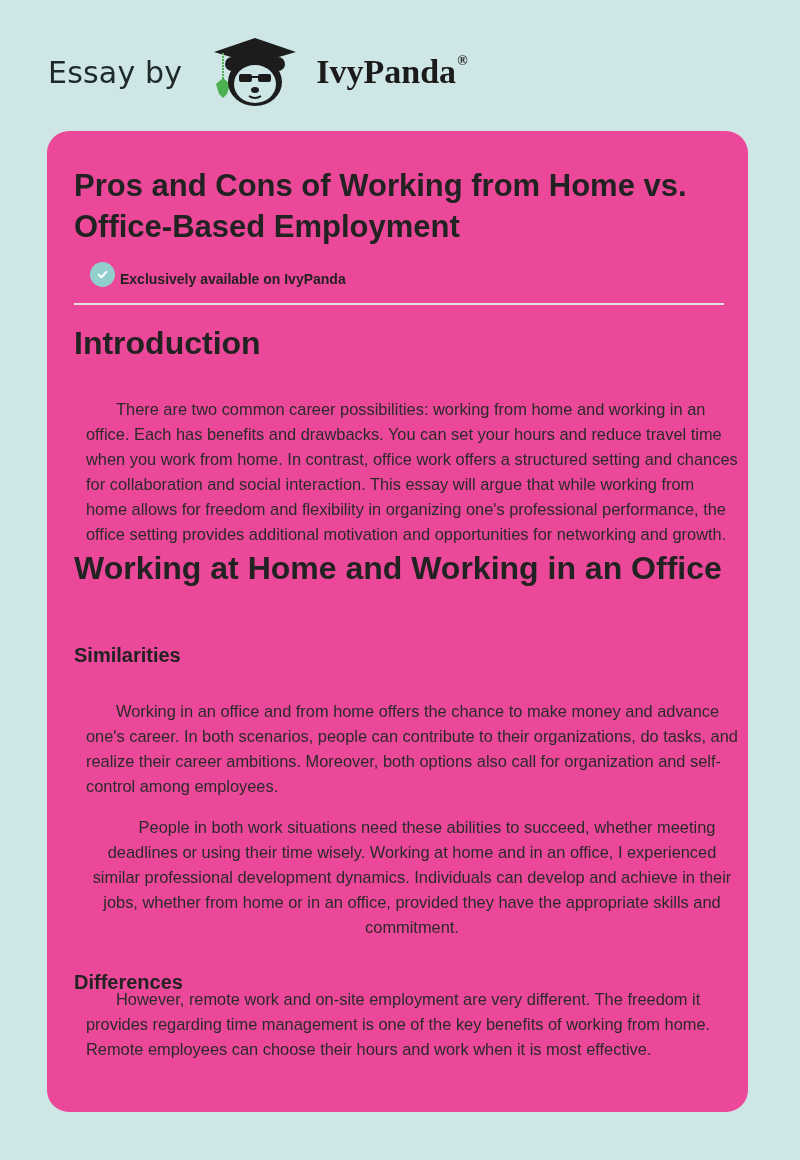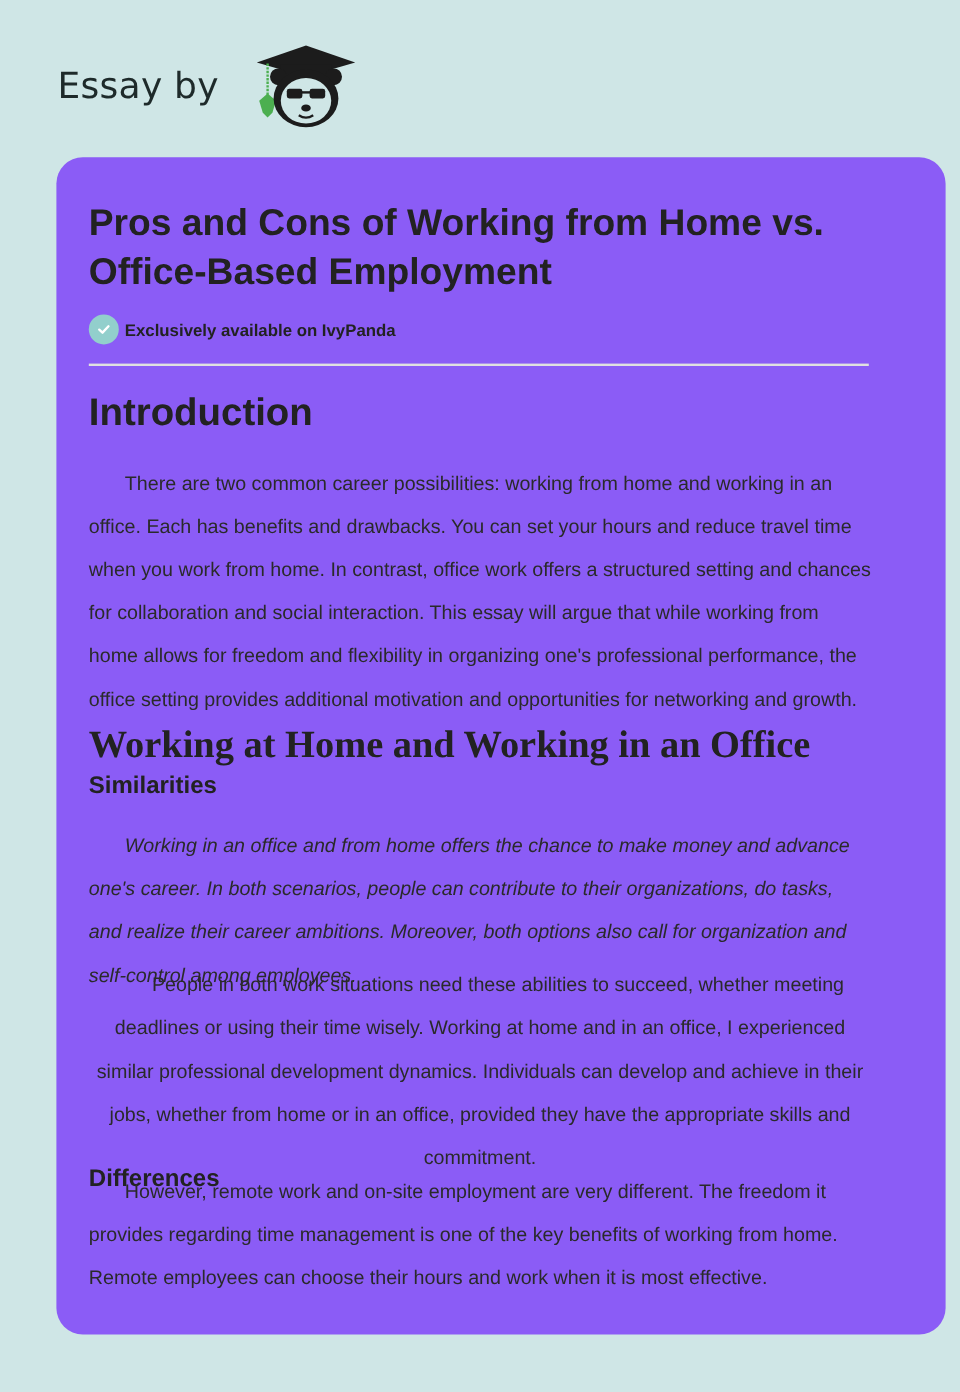--- a/index.html
+++ b/index.html
@@ -21,47 +21,47 @@
   }
   .panda { width: 86px; height: 72px; margin-right: 6px; }
   .brand-name {
     font-family: "Liberation Serif", serif; font-weight: bold;
     font-size: 34px; color: #1b1b1b; position: relative;
   }
   .brand-name sup { font-size: 14px; position: relative; top: -6px; margin-left: 1px; }
 
   .card {
     position: absolute; left: 47px; top: 131px; width: 701px; height: 981px;
-    background: #8b5cf6; border-radius: 22px; padding-left: 40px;
+    background: #ec4899; border-radius: 22px;
   }
   .inner { position: absolute; left: 27px; top: 0; width: 650px; }
   h1 {
     margin: 0; position: absolute; top: 34px; left: 0; width: 650px;
     font-size: 31px; line-height: 41px; font-weight: bold; color: #222;
   }
   .exclusive {
-    position: absolute; top: 131px; left: 0; display: flex; align-items: center;
+    position: absolute; top: 131px; left: 16px; display: flex; align-items: flex-end;
   }
   .check {
     width: 25px; height: 25px; border-radius: 50%; background: #92cfcc;
     display: flex; align-items: center; justify-content: center; margin-right: 5px;
   }
   .exclusive-text { font-size: 14px; font-weight: bold; color: #222; }
   .divider {
     position: absolute; top: 172px; left: 0; width: 650px; height: 2px; background: #e0e0e0;
   }
   h2 {
     margin: 0; position: absolute; left: 0; font-size: 32px; font-weight: bold; color: #222; line-height: 34px;
   }
   h3 {
     margin: 0; position: absolute; left: 0; font-size: 20px; font-weight: bold; color: #222; line-height: 30px;
   }
   p {
-    margin: 0; position: absolute; left: 0; width: 652px;
-    font-size: 16.4px; line-height: 36px; color: #2a2a2a; text-indent: 30px;
+    margin: 12px; position: absolute; left: 0; width: 652px;
+    font-size: 16.4px; line-height: 25px; color: #2a2a2a; text-indent: 30px;
   }
 </style>
 </head>
 <body>
 
 <div class="brand">
   <span class="brand-prefix">Essay by</span>
   <svg class="panda" viewBox="0 0 86 72">
     <polygon points="43,2 84,16 43,28 2,16" fill="#1c1c1c"></polygon>
     <rect x="22" y="18" width="42" height="10" fill="#1c1c1c"></rect>
@@ -70,42 +70,43 @@
     <circle cx="20" cy="28" r="7" fill="#1c1c1c"></circle>
     <circle cx="66" cy="28" r="7" fill="#1c1c1c"></circle>
     <ellipse cx="43" cy="46" rx="27" ry="24" fill="#1c1c1c"></ellipse>
     <ellipse cx="43" cy="48" rx="21" ry="19" fill="#cfe6e6"></ellipse>
     <rect x="27" y="38" width="13" height="8" rx="2" fill="#1c1c1c"></rect>
     <rect x="46" y="38" width="13" height="8" rx="2" fill="#1c1c1c"></rect>
     <rect x="39" y="40" width="8" height="2" fill="#1c1c1c"></rect>
     <ellipse cx="43" cy="54" rx="4" ry="3" fill="#1c1c1c"></ellipse>
     <path d="M37,60 Q43,64 49,60" stroke="#1c1c1c" stroke-width="2" fill="none"></path>
   </svg>
+  <span class="brand-name"><span>IvyPanda</span><sup>®</sup></span>
 </div>
 
 <div class="card">
   <div class="inner">
     <h1>Pros and Cons of Working from Home vs. Office-Based Employment</h1>
 
     <div class="exclusive">
       <span class="check">
         <svg width="13" height="13" viewBox="0 0 12 12">
             <path d="M2.5,6.2 L5,8.5 L9.6,3.6" stroke="#fff" stroke-width="1.8" fill="none" stroke-linecap="round" stroke-linejoin="round"></path>
           </svg>
       </span>
       <span class="exclusive-text">Exclusively available on IvyPanda</span>
     </div>
 
     <div class="divider"></div>
 
     <h2 style="top:195px;">Introduction</h2>
     <p style="top:254px;">There are two common career possibilities: working from home and working in an office. Each has benefits and drawbacks. You can set your hours and reduce travel time when you work from home. In contrast, office work offers a structured setting and chances for collaboration and social interaction. This essay will argue that while working from home allows for freedom and flexibility in organizing one's professional performance, the office setting provides additional motivation and opportunities for networking and growth.</p>
 
-    <h2 style="top:472px;font-family:Liberation Serif, serif;">Working at Home and Working in an Office</h2>
+    <h2 style="top:420px;">Working at Home and Working in an Office</h2>
 
     <h3 style="top:509px;">Similarities</h3>
-    <p style="top:556px;font-style:italic;">Working in an office and from home offers the chance to make money and advance one's career. In both scenarios, people can contribute to their organizations, do tasks, and realize their career ambitions. Moreover, both options also call for organization and self-control among employees.</p>
+    <p style="top:556px;">Working in an office and from home offers the chance to make money and advance one's career. In both scenarios, people can contribute to their organizations, do tasks, and realize their career ambitions. Moreover, both options also call for organization and self-control among employees.</p>
     <p style="top:672px;text-align:center;">People in both work situations need these abilities to succeed, whether meeting deadlines or using their time wisely. Working at home and in an office, I experienced similar professional development dynamics. Individuals can develop and achieve in their jobs, whether from home or in an office, provided they have the appropriate skills and commitment.</p>
 
     <h3 style="top:818px;margin-top:18px;">Differences</h3>
     <p style="top:844px;">However, remote work and on-site employment are very different. The freedom it provides regarding time management is one of the key benefits of working from home. Remote employees can choose their hours and work when it is most effective.</p>
   </div>
 </div>
 
 </body></html>

